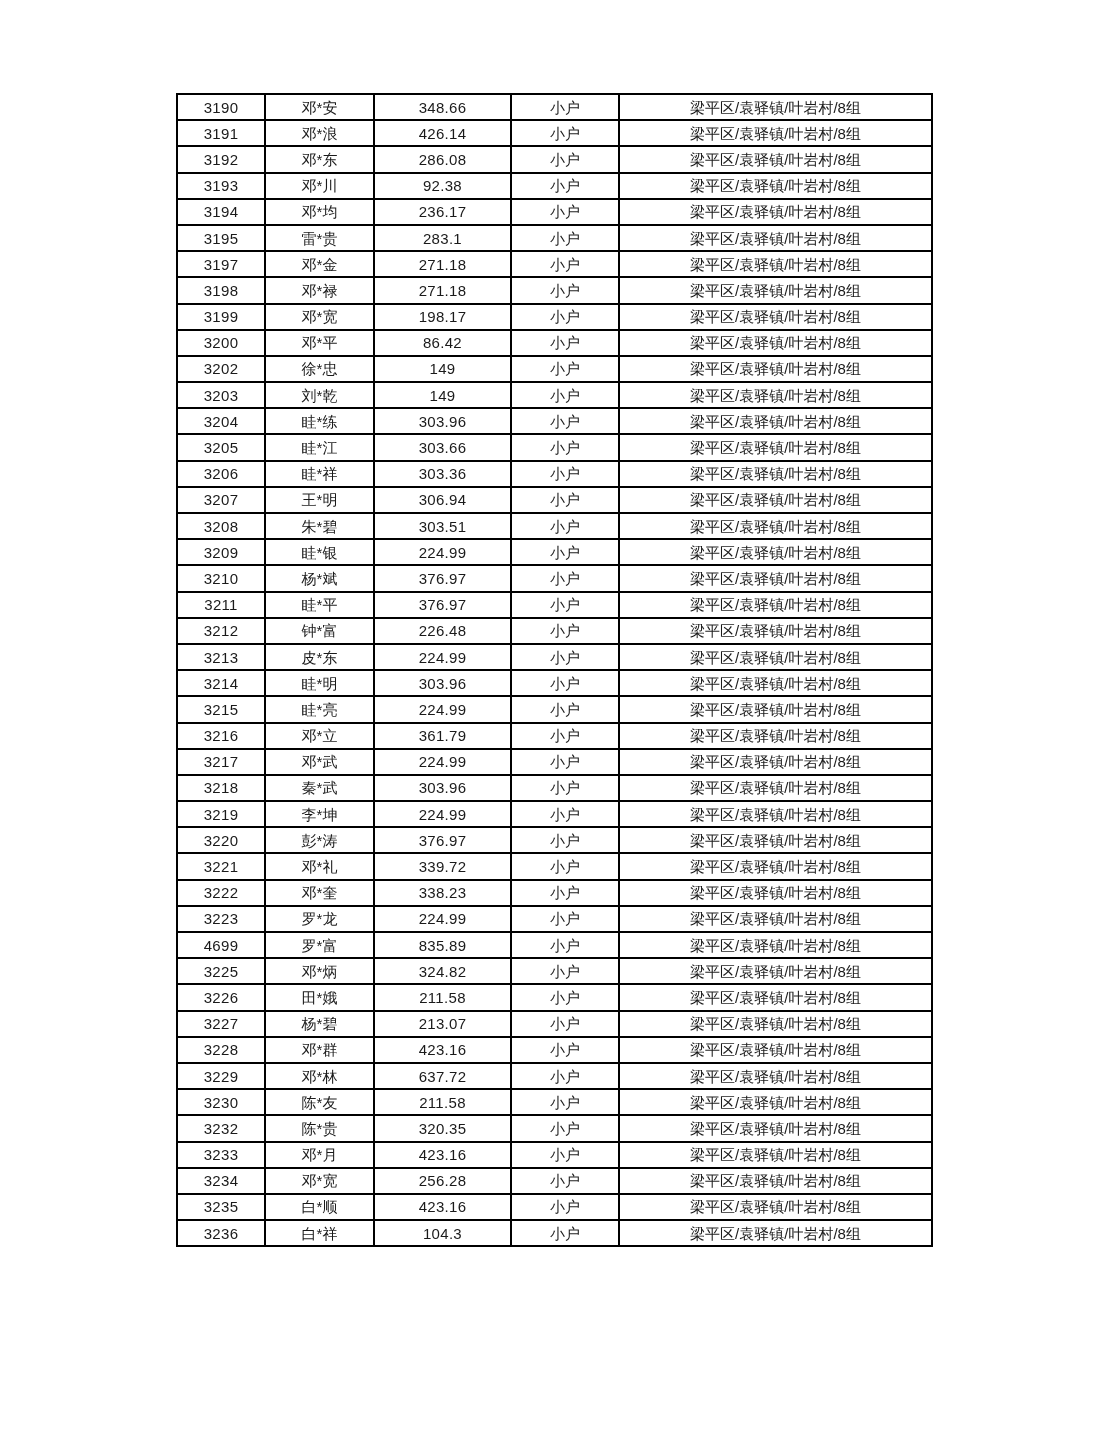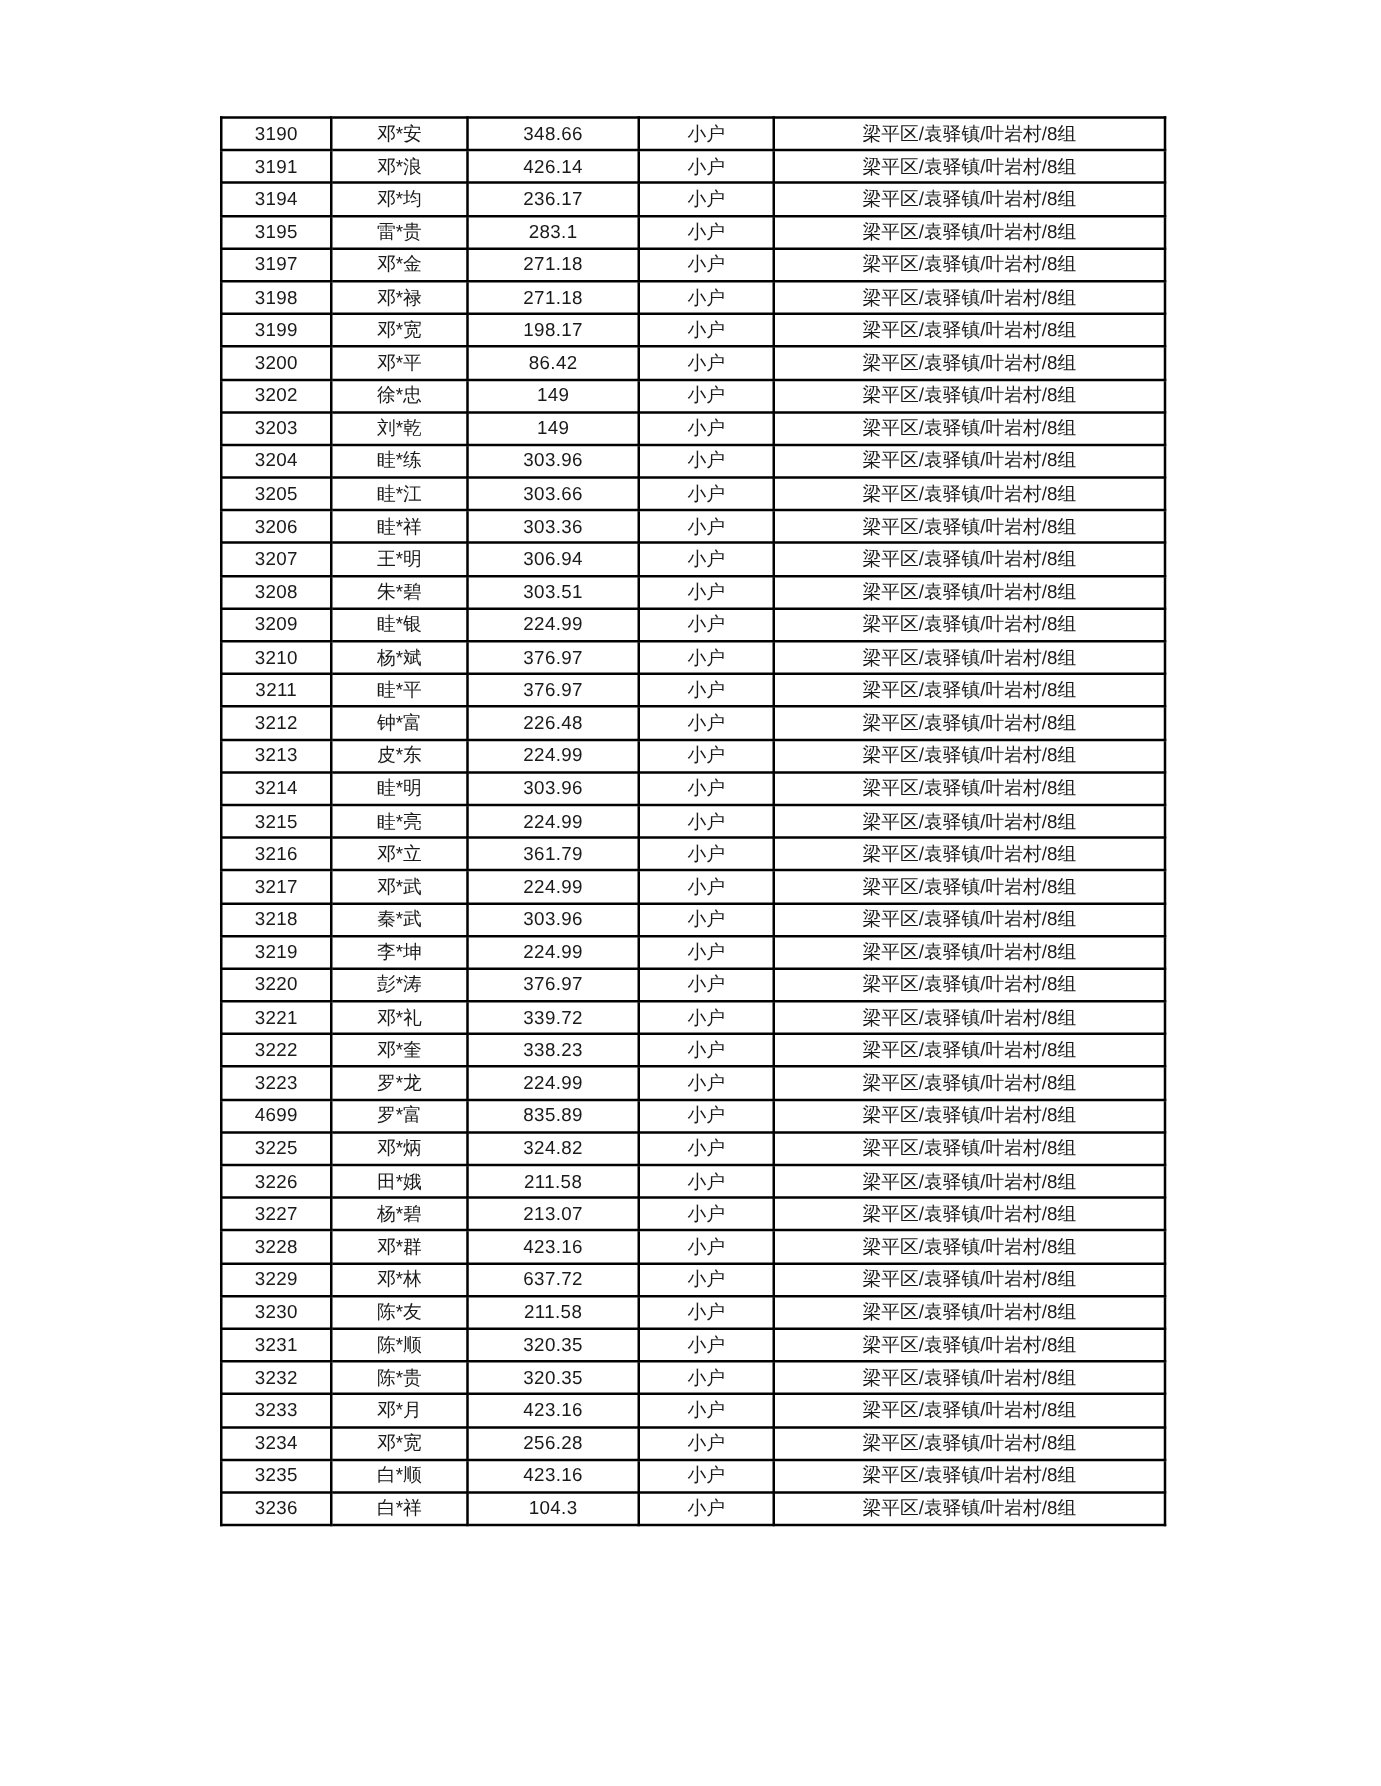--- a/index.html
+++ b/index.html
@@ -69,20 +69,34 @@
           <td class="cell-location">梁平区/袁驿镇/叶岩村/8组</td>
         </tr>
         <tr>
           <td class="cell-id">3191</td>
           <td class="cell-name">邓*浪</td>
           <td class="cell-amount">426.14</td>
           <td class="cell-type">小户</td>
           <td class="cell-location">梁平区/袁驿镇/叶岩村/8组</td>
         </tr>
         <tr>
+          <td class="cell-id">3192</td>
+          <td class="cell-name">邓*东</td>
+          <td class="cell-amount">286.08</td>
+          <td class="cell-type">小户</td>
+          <td class="cell-location">梁平区/袁驿镇/叶岩村/8组</td>
+        </tr>
+        <tr>
+          <td class="cell-id">3193</td>
+          <td class="cell-name">邓*川</td>
+          <td class="cell-amount">92.38</td>
+          <td class="cell-type">小户</td>
+          <td class="cell-location">梁平区/袁驿镇/叶岩村/8组</td>
+        </tr>
+        <tr>
           <td class="cell-id">3194</td>
           <td class="cell-name">邓*均</td>
           <td class="cell-amount">236.17</td>
           <td class="cell-type">小户</td>
           <td class="cell-location">梁平区/袁驿镇/叶岩村/8组</td>
         </tr>
         <tr>
           <td class="cell-id">3195</td>
           <td class="cell-name">雷*贵</td>
           <td class="cell-amount">283.1</td>
@@ -310,27 +324,20 @@
           <td class="cell-id">3229</td>
           <td class="cell-name">邓*林</td>
           <td class="cell-amount">637.72</td>
           <td class="cell-type">小户</td>
           <td class="cell-location">梁平区/袁驿镇/叶岩村/8组</td>
         </tr>
         <tr>
           <td class="cell-id">3230</td>
           <td class="cell-name">陈*友</td>
           <td class="cell-amount">211.58</td>
-          <td class="cell-type">小户</td>
-          <td class="cell-location">梁平区/袁驿镇/叶岩村/8组</td>
-        </tr>
-        <tr>
-          <td class="cell-id">3231</td>
-          <td class="cell-name">陈*顺</td>
-          <td class="cell-amount">320.35</td>
           <td class="cell-type">小户</td>
           <td class="cell-location">梁平区/袁驿镇/叶岩村/8组</td>
         </tr>
         <tr>
           <td class="cell-id">3232</td>
           <td class="cell-name">陈*贵</td>
           <td class="cell-amount">320.35</td>
           <td class="cell-type">小户</td>
           <td class="cell-location">梁平区/袁驿镇/叶岩村/8组</td>
         </tr>

